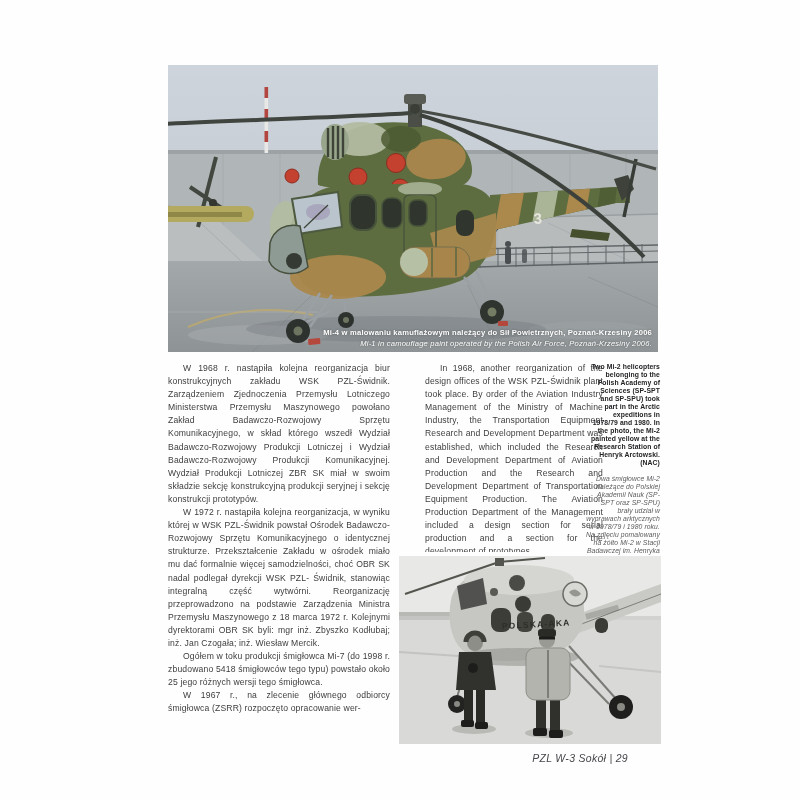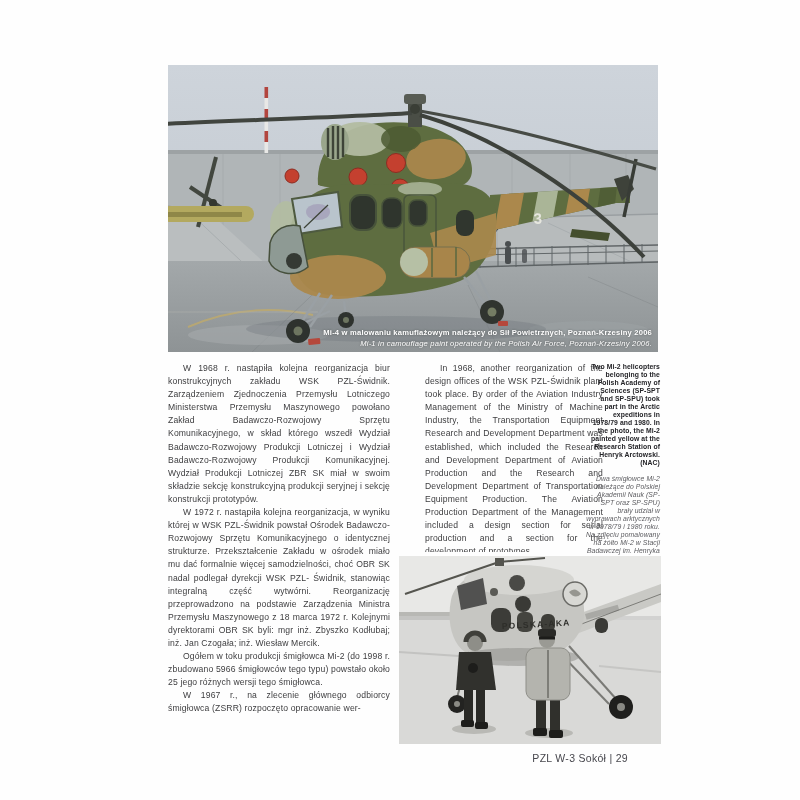--- a/index.html
+++ b/index.html
@@ -19,21 +19,21 @@
   .col1{left:168px;width:222px;height:384px;overflow:hidden;}
   .col2{left:425px;width:178px;height:190px;overflow:hidden;}
   
   .sidebar{position:absolute;left:586px;top:363px;width:74px;text-align:right;}
   .side-en{font-size:6.8px;font-weight:700;line-height:8px;color:#232327;letter-spacing:.1px;}
   .side-pl{font-size:6.8px;font-style:italic;line-height:8px;color:#5a5a5e;margin-top:8px;letter-spacing:.1px;}
   
   .photo-bw{position:absolute;left:399px;top:556px;width:262px;height:188px;margin:0;overflow:hidden;}
   .photo-bw svg{display:block;width:100%;height:100%;}
   
-  .footer{position:absolute;top:752px;right:172px;font-size:10.5px;color:#47474d;letter-spacing:.3px;}
+  .footer{position:absolute;top:752px;right:172px;font-size:10.5px;color:#47474d;letter-spacing:.3px;font-style:italic;}
 </style>
 </head>
 <body>
 
 <div class="page">
 
   <figure class="photo-top">
     <svg viewBox="0 0 490 287" preserveAspectRatio="none">
       <defs>
         <linearGradient id="sky" x1="0" y1="0" x2="0" y2="1">
@@ -229,21 +229,21 @@
     </svg>
     <figcaption>
       <div class="cap-pl">Mi-4 w malowaniu kamuflażowym należący do Sił Powietrznych, Poznań-Krzesiny 2006</div>
       <div class="cap-en">Mi-1 in camouflage paint operated by the Polish Air Force, Poznań-Krzesiny 2006.</div>
     </figcaption>
   </figure>
 
   <div class="col col1">
     <p>W 1968 r. nastąpiła kolejna reorganizacja biur konstrukcyjnych zakładu WSK PZL-Świdnik. Zarządzeniem Zjednoczenia Przemysłu Lotniczego Ministerstwa Przemysłu Maszynowego powołano Zakład Badawczo-Rozwojowy Sprzętu Komunikacyjnego, w skład którego wszedł Wydział Badawczo-Rozwojowy Produkcji Lotniczej i Wydział Badawczo-Rozwojowy Produkcji Komunikacyjnej. Wydział Produkcji Lotniczej ZBR SK miał w swoim składzie sekcję konstrukcyjną produkcji seryjnej i sekcję konstrukcji prototypów.</p>
     <p>W 1972 r. nastąpiła kolejna reorganizacja, w wyniku której w WSK PZL-Świdnik powstał Ośrodek Badawczo-Rozwojowy Sprzętu Komunikacyjnego o identycznej strukturze. Przekształcenie Zakładu w ośrodek miało mu dać formalnie więcej samodzielności, choć OBR SK nadal podlegał dyrekcji WSK PZL- Świdnik, stanowiąc integralną część wytwórni. Reorganizację przeprowadzono na podstawie Zarządzenia Ministra Przemysłu Maszynowego z 18 marca 1972 r. Kolejnymi dyrektorami OBR SK byli: mgr inż. Zbyszko Kodłubaj; inż. Jan Czogała; inż. Wiesław Mercik.</p>
-    <p>Ogółem w toku produkcji śmigłowca Mi-2 (do 1998 r. zbudowano 5966 śmigłowców tego typu) powstało około 25 jego różnych wersji tego śmigłowca.</p>
+    <p>Ogółem w toku produkcji śmigłowca Mi-7 (do 1998 r. zbudowano 5418 śmigłowców tego typu) powstało około 25 jego różnych wersji tego śmigłowca.</p>
     <p>W 1967 r., na zlecenie głównego odbiorcy śmigłowca (ZSRR) rozpoczęto opracowanie wer-</p>
   </div>
 
   <div class="col col2">
     <p>In 1968, another reorganization of the design offices of the WSK PZL-Świdnik plant took place. By order of the Aviation Industry Management of the Ministry of Machine Industry, the Transportation Equipment Research and Development Department was established, which included the Research and Development Department of Aviation Production and the Research and Development Department of Transportation Equipment Production. The Aviation Production Department of the Management included a design section for serial production and a section for the development of prototypes.</p>
 
   </div>
 
   <aside class="sidebar">
     <div class="side-en">Two Mi-2 helicopters belonging to the Polish Academy of Sciences (SP-SPT and SP-SPU) took part in the Arctic expeditions in 1978/79 and 1980. In the photo, the Mi-2 painted yellow at the Research Station of Henryk Arctowski. (NAC)</div>

